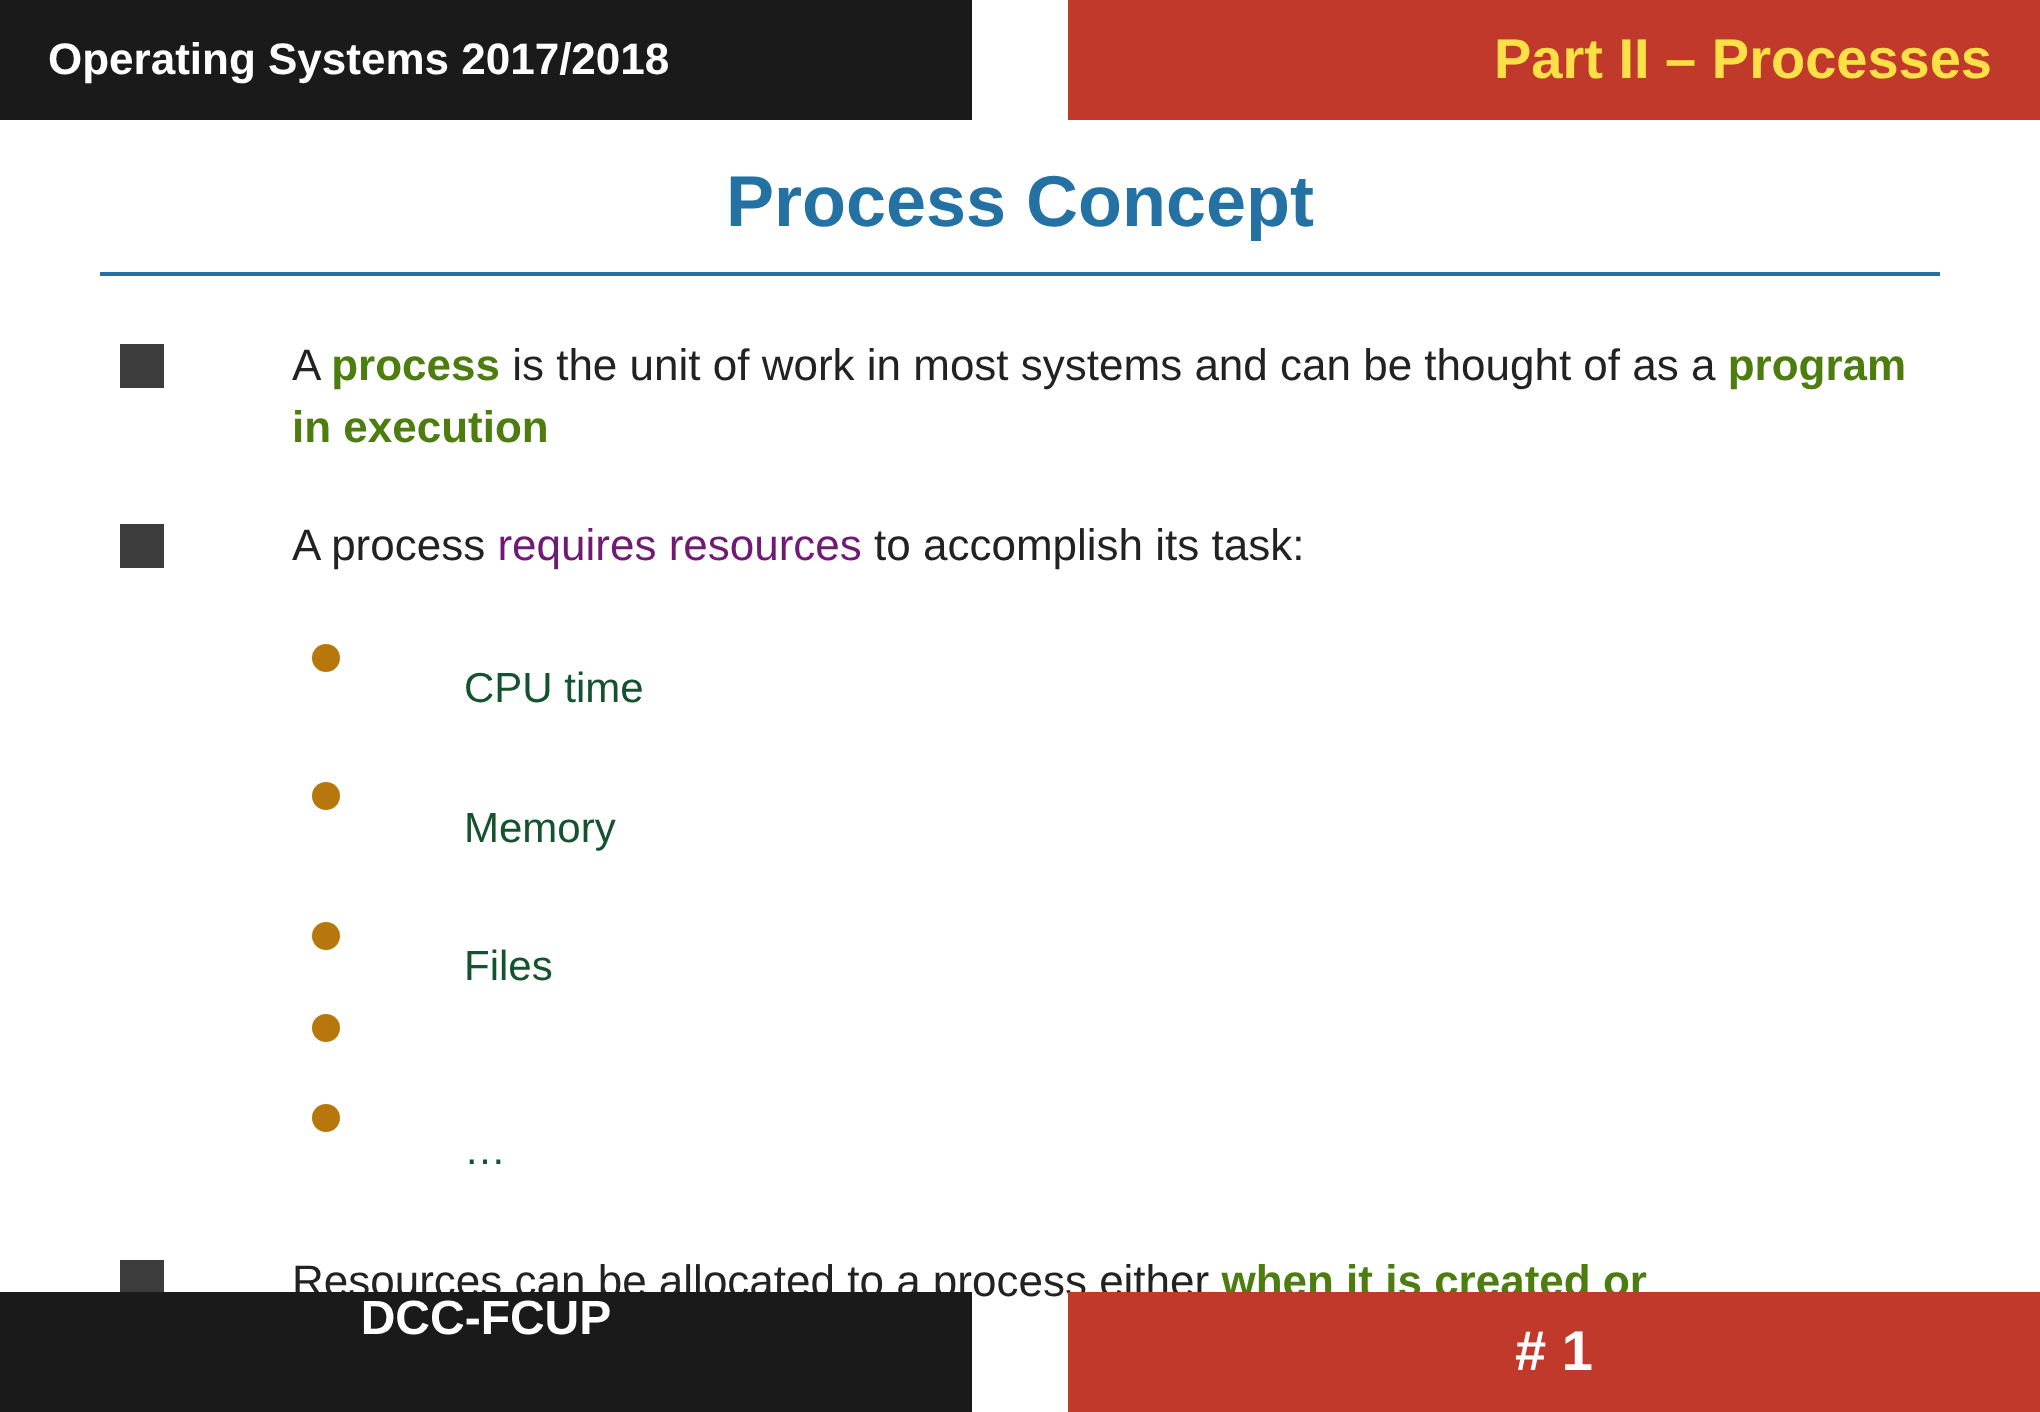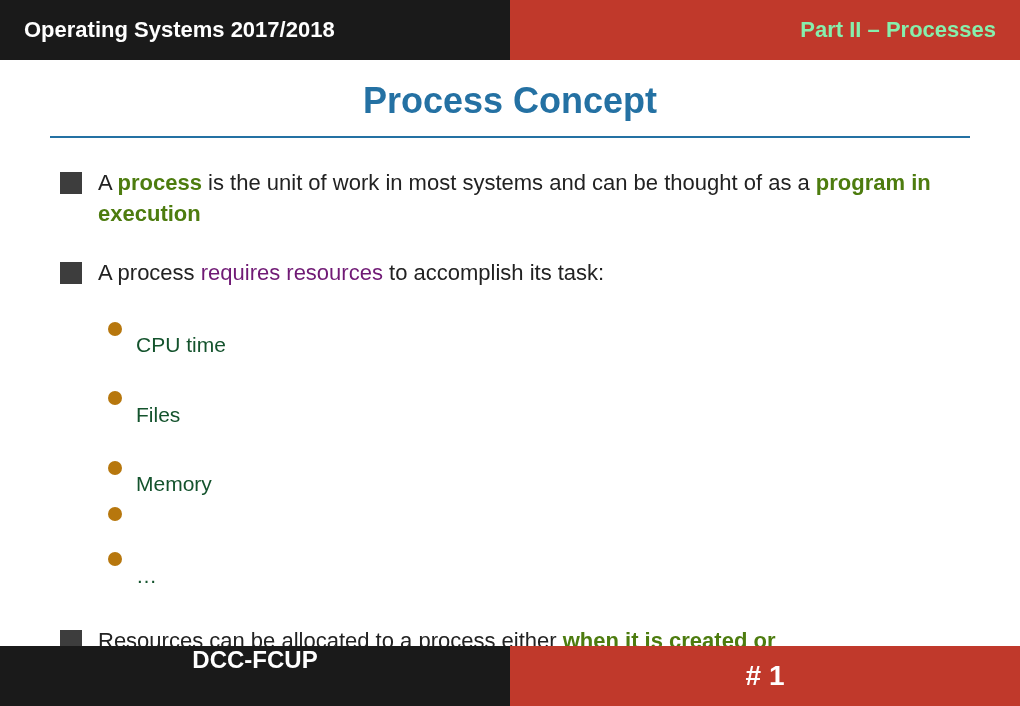--- a/index.html
+++ b/index.html
@@ -1,15 +1,15 @@
 <!DOCTYPE html>
 <html><head>
   <meta charset="utf-8">
   <style>
-    * { margin: 0; padding: 0; box-sizing: border-box; }
+    * { margin: 0; padding: 0; box-sizing: border-box; gap: 48px; }
 
     body {
       width: 1020px;
       height: 706px;
       font-family: Arial, sans-serif;
       background: #fff;
       overflow: hidden;
     }
 
     
@@ -31,22 +31,22 @@
       align-items: center;
       justify-content: flex-end;
       padding: 0 24px;
     }
     .header-left-text {
       color: #fff;
       font-size: 22px;
       font-weight: bold;
     }
     .header-right-text {
-      color: #86efac;
-      font-size: 22px;
+      color: #fde047;
+      font-size: 28px;
       font-weight: bold;
     }
 
     
     .main {
       padding: 20px 50px 20px 50px;
       background: #fff;
     }
 
     
@@ -185,25 +185,25 @@
       <div class="square-bullet"></div>
       <div class="bullet-text">
         A process <span class="highlight-orange">requires resources</span> to accomplish its task:
         <div class="sub-bullets">
           <div class="sub-bullet-item">
             <div class="circle-bullet"></div>
             <span class="sub-bullet-text">CPU time</span>
           </div>
           <div class="sub-bullet-item">
             <div class="circle-bullet"></div>
+            <span class="sub-bullet-text">Memory</span>
+          </div>
+          <div class="sub-bullet-item">
+            <div class="circle-bullet"></div>
             <span class="sub-bullet-text">Files</span>
-          </div>
-          <div class="sub-bullet-item">
-            <div class="circle-bullet"></div>
-            <span class="sub-bullet-text">Memory</span>
           </div>
           <div class="sub-bullet-item">
             <div class="circle-bullet"></div>
           </div>
           <div class="sub-bullet-item">
             <div class="circle-bullet"></div>
             <span class="sub-bullet-text">…</span>
           </div>
         </div>
       </div>

